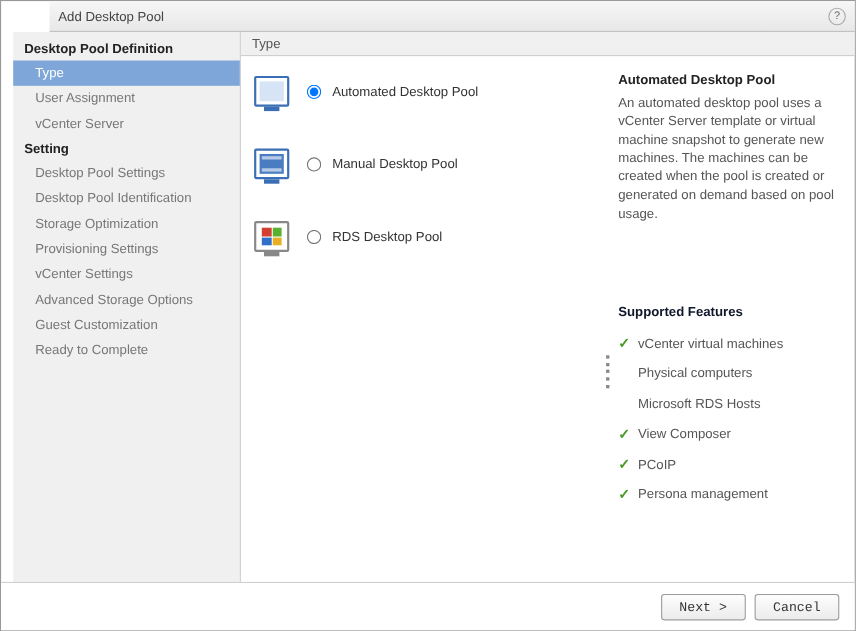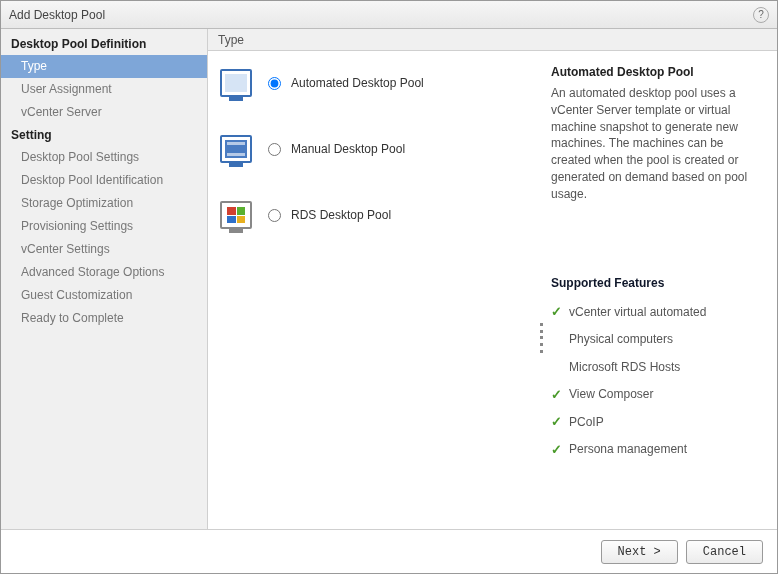--- a/index.html
+++ b/index.html
@@ -15,36 +15,38 @@
   border: 1px solid #999;
 }
 .titlebar {
   height: 28px;
   background: linear-gradient(#f6f6f6, #e8e8e8);
   border-bottom: 1px solid #bcbcbc;
   display: flex;
   align-items: center;
   padding: 0 8px;
   color: #444;
+  margin-left: 44px;
 }
 .titlebar .title { flex: 1; }
 .titlebar .help {
   width: 16px; height: 16px;
   border: 1px solid #aaa;
   border-radius: 50%;
   font-size: 10px;
   text-align: center;
   line-height: 14px;
   color: #666;
   cursor: pointer;
 }
 .body {
   flex: 1;
   display: flex;
   overflow: hidden;
+  padding-left: 11px;
 }
 .sidebar {
   width: 207px;
   background: #f0f0f0;
   border-right: 1px solid #cfcfcf;
   padding-top: 4px;
 }
 .sidebar .section-header {
   font-weight: bold;
   color: #222;
@@ -311,21 +313,21 @@
       </div>
 
       <div class="info">
         <h3>Automated Desktop Pool</h3>
         <div class="desc">An automated desktop pool uses a vCenter Server template or virtual machine snapshot to generate new machines. The machines can be created when the pool is created or generated on demand based on pool usage.</div>
         <div class="spacer"></div>
         <div class="features">
           <h4>Supported Features</h4>
           <div class="feature-row">
             <span class="check">✓</span>
-            <span>vCenter virtual automated</span>
+            <span>vCenter virtual machines</span>
           </div>
           <div class="feature-row">
             <span class="check off">✓</span>
             <span>Physical computers</span>
           </div>
           <div class="feature-row">
             <span class="check off">✓</span>
             <span>Microsoft RDS Hosts</span>
           </div>
           <div class="feature-row">

